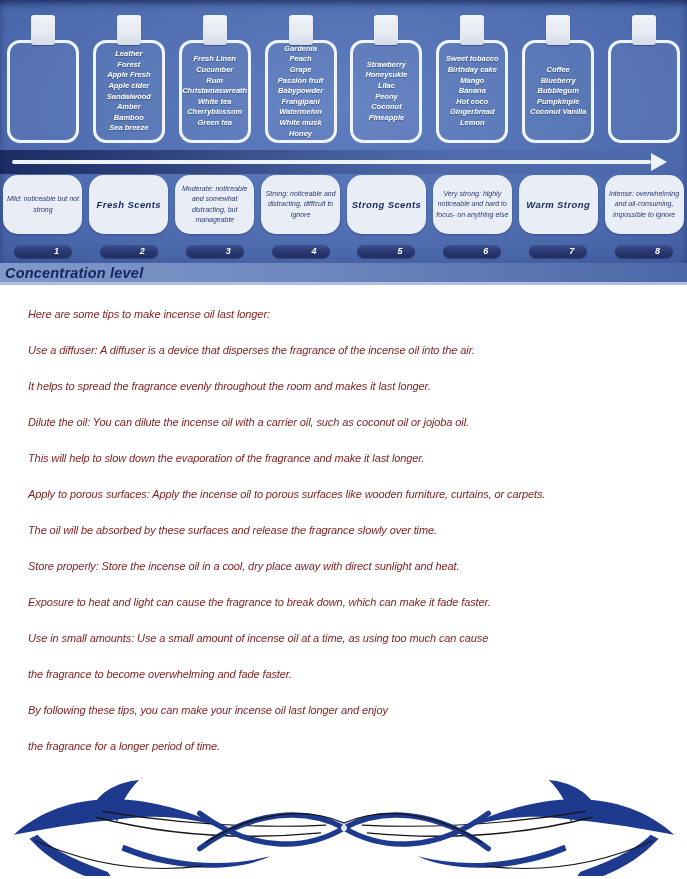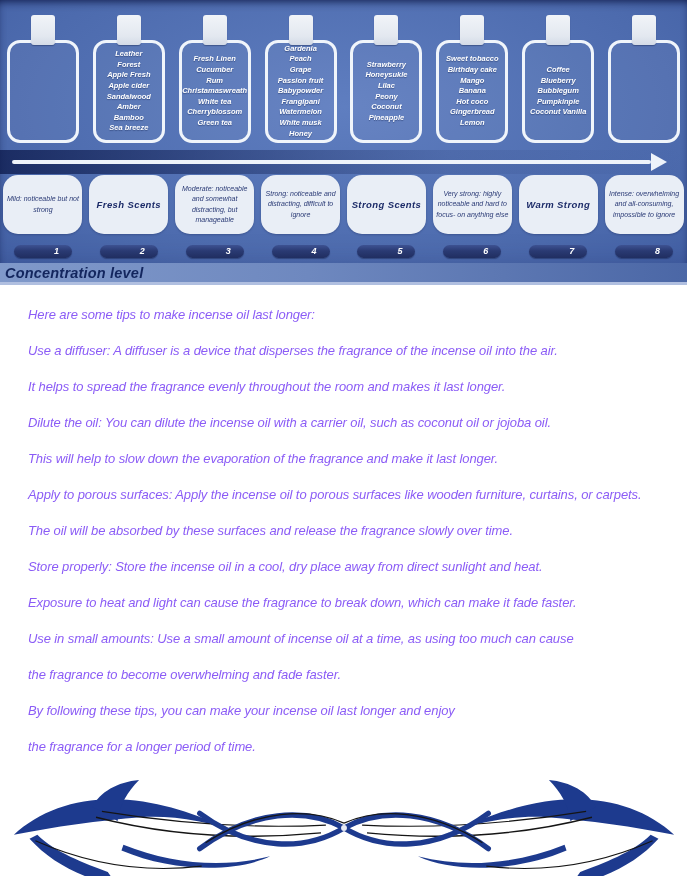--- a/index.html
+++ b/index.html
@@ -68,21 +68,21 @@
     margin-top:5px; height:22px;
     background:linear-gradient(90deg,#8099ca 0%,#6e88bf 45%,#4b67a6 100%);
     border-bottom:3px solid #b0bfe0;
     display:flex; align-items:center;
   }
   .conc-label{ color:#13265e; font-weight:bold; font-size:14.5px; padding-left:5px; letter-spacing:.2px; }
 
   
   .tips{ height:496px; padding:26px 14px 0 28px; }
   .tips p{
-    font-size:13px; line-height:15px; color:#8b5cf6;
+    font-size:11px; line-height:15px; color:#7f1d1d;
     margin:0 0 21px 0; letter-spacing:-.1px;
   }
 
   
   .flourish{ height:102px; display:flex; align-items:center; justify-content:center; }
   .flourish svg{ display:block; }
 </style>
 </head>
 <body>
 
@@ -240,21 +240,21 @@
   </section>
 
   <section class="tips">
     <p>Here are some tips to make incense oil last longer:</p>
     <p>Use a diffuser: A diffuser is a device that disperses the fragrance of the incense oil into the air.</p>
     <p>It helps to spread the fragrance evenly throughout the room and makes it last longer.</p>
     <p>Dilute the oil: You can dilute the incense oil with a carrier oil, such as coconut oil or jojoba oil.</p>
     <p>This will help to slow down the evaporation of the fragrance and make it last longer.</p>
     <p>Apply to porous surfaces: Apply the incense oil to porous surfaces like wooden furniture, curtains, or carpets.</p>
     <p>The oil will be absorbed by these surfaces and release the fragrance slowly over time.</p>
-    <p>Store properly: Store the incense oil in a cool, dry place away from direct sunlight and heat.</p>
+    <p>Store properly: Store the incense oil in a cool, dry place away with direct sunlight and heat.</p>
     <p>Exposure to heat and light can cause the fragrance to break down, which can make it fade faster.</p>
     <p>Use in small amounts: Use a small amount of incense oil at a time, as using too much can cause</p>
     <p>the fragrance to become overwhelming and fade faster.</p>
     <p>By following these tips, you can make your incense oil last longer and enjoy</p>
     <p>the fragrance for a longer period of time.</p>
   </section>
 
   <footer class="flourish">
     <svg width="672" height="96" viewBox="0 0 687 98">
       <g id="fl-half">

